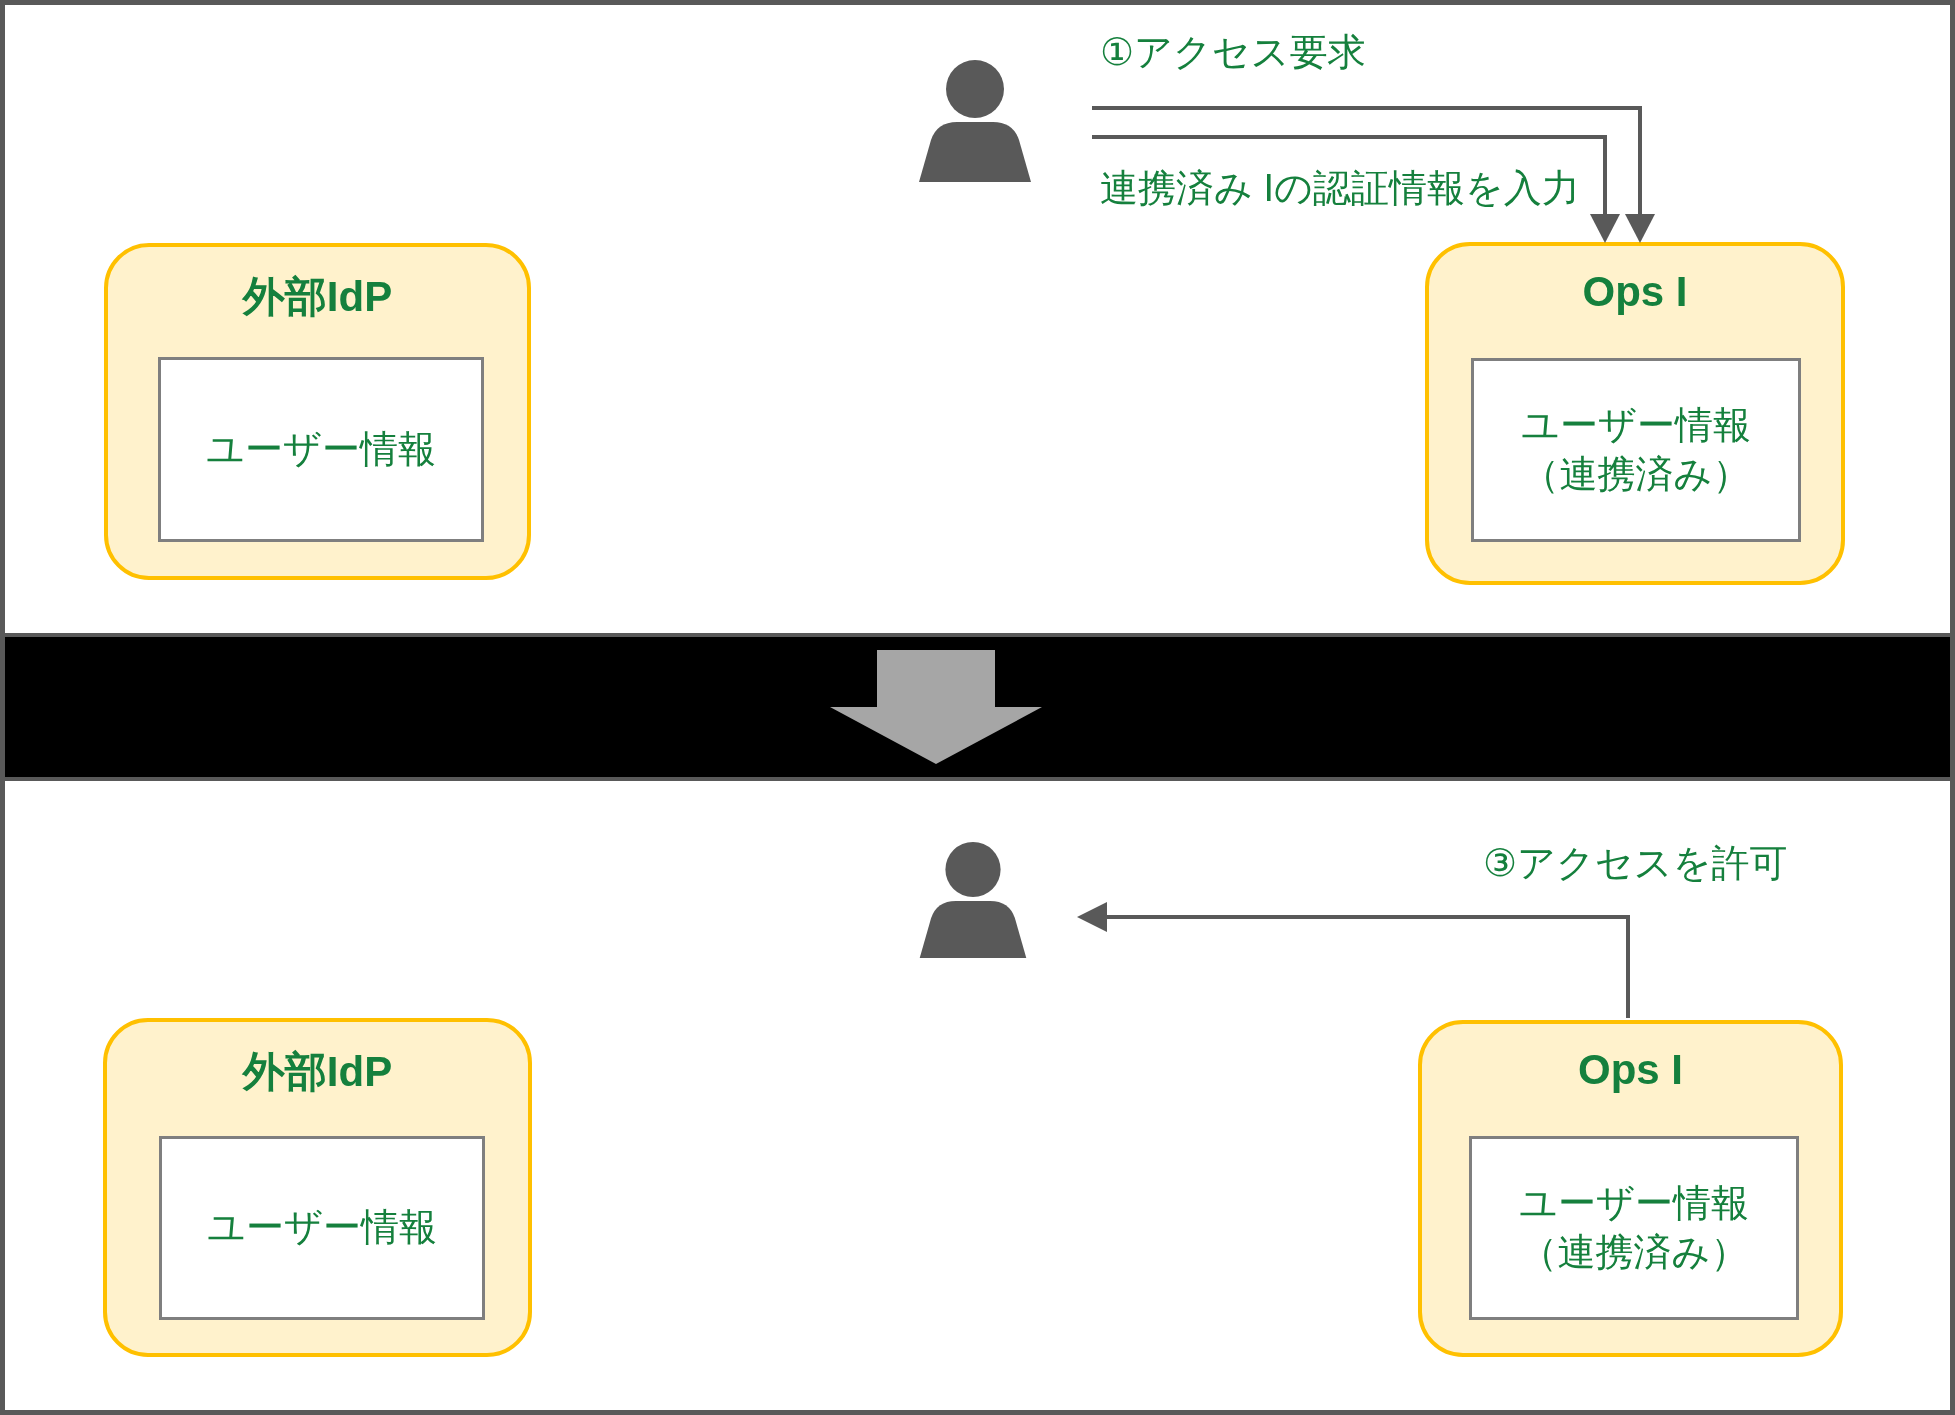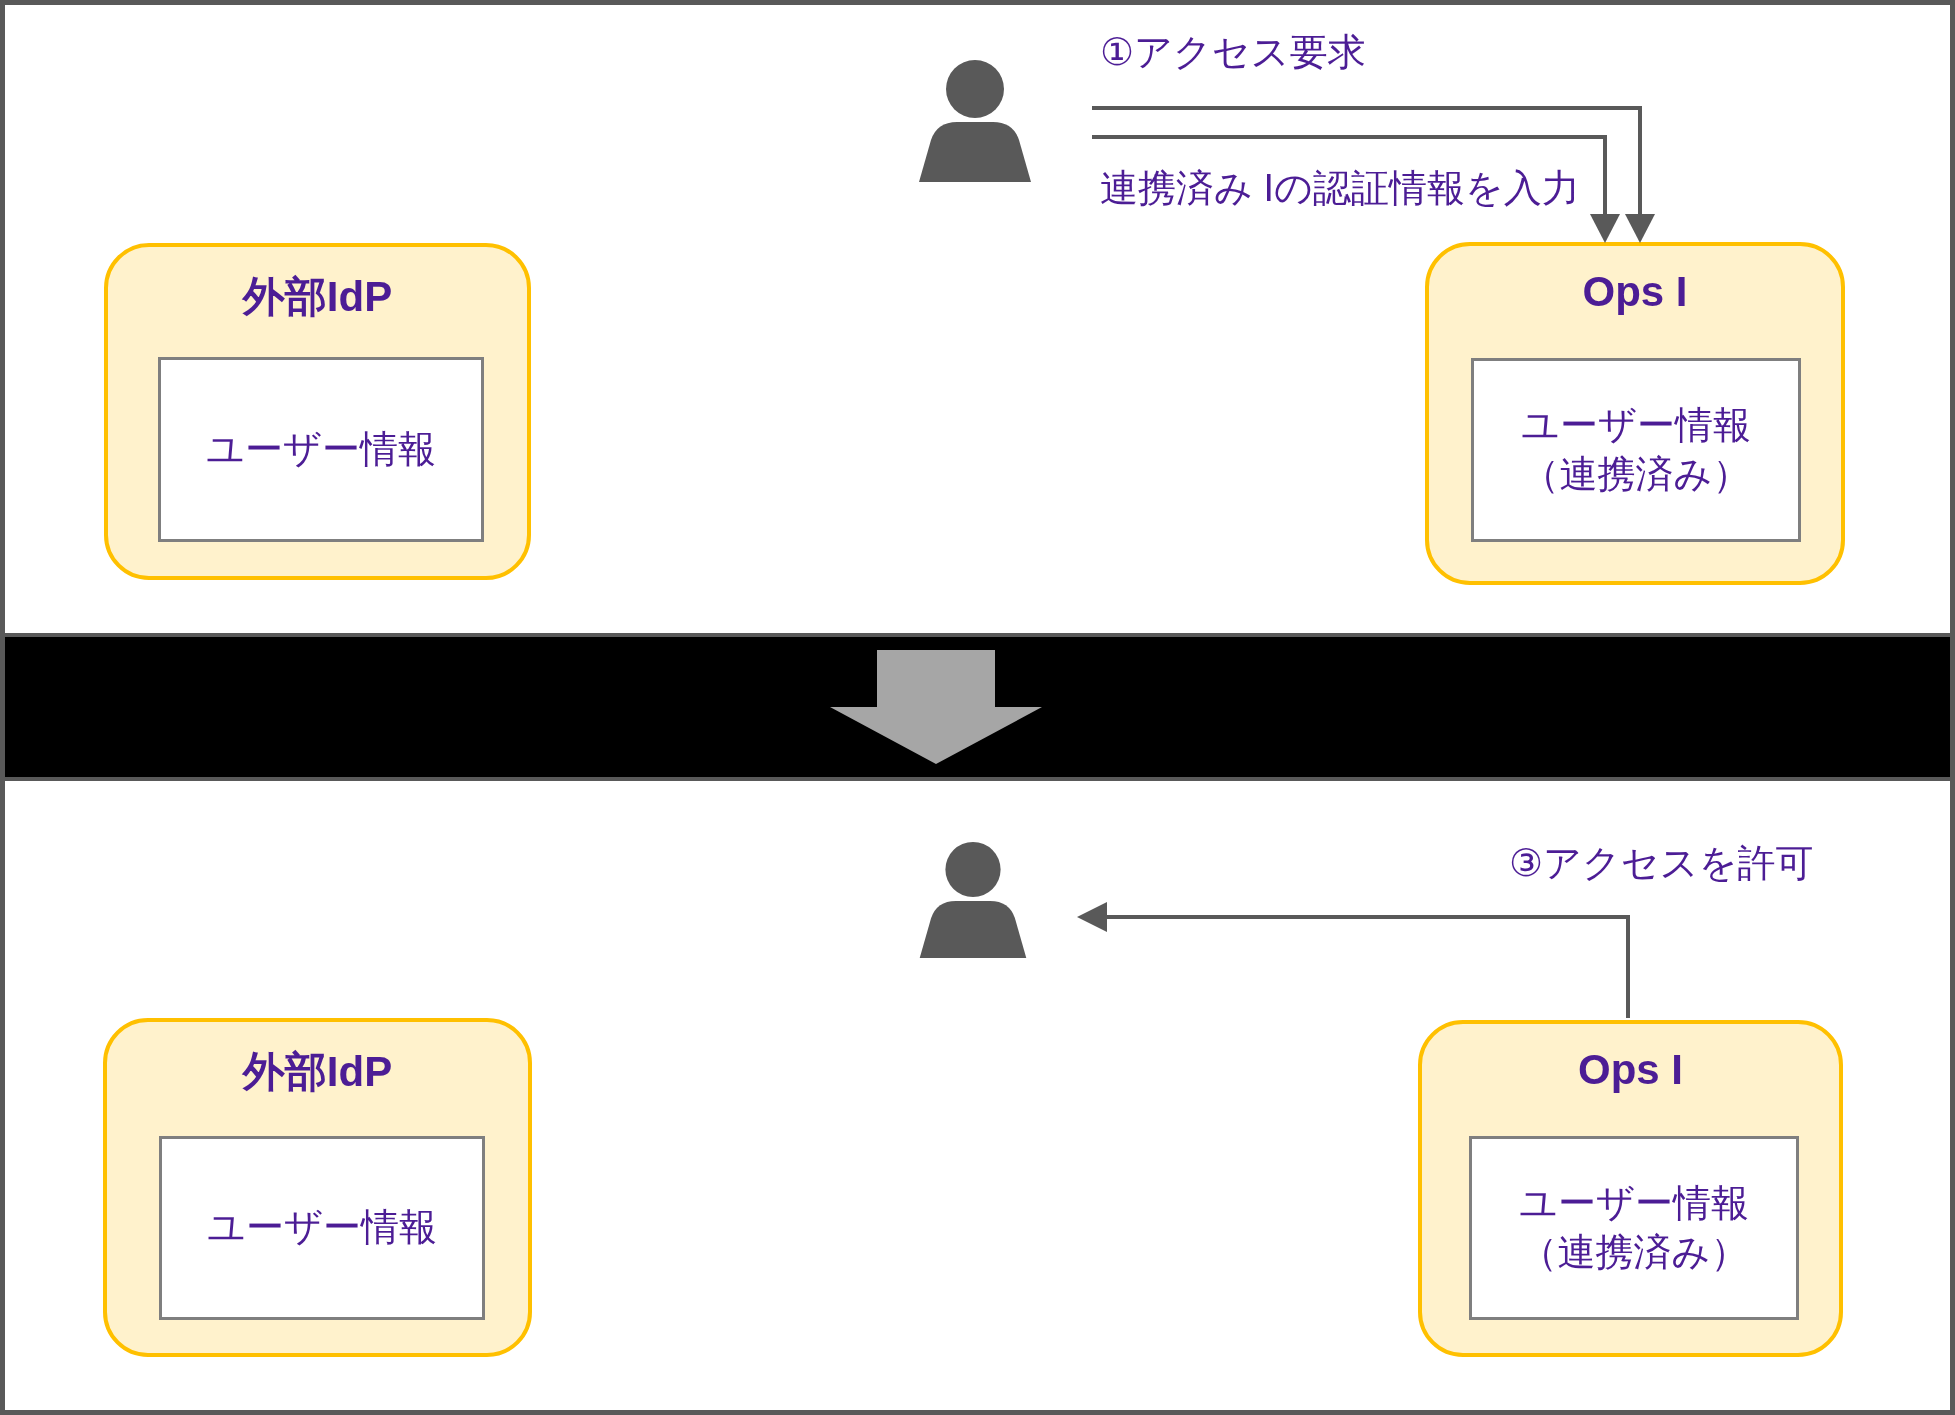--- a/index.html
+++ b/index.html
@@ -1,19 +1,19 @@
 <!DOCTYPE html>
 <html><head>
 <meta charset="utf-8">
 <style>
   html,body{margin:0;padding:0;background:#ffffff;}
   .page{
     position:relative;width:1955px;height:1415px;box-sizing:border-box;
     border:5px solid #595959;background:#ffffff;overflow:hidden;
-    font-family:"Liberation Sans","DejaVu Sans",sans-serif;color:#4c1d95;
+    font-family:"Liberation Sans","DejaVu Sans",sans-serif;color:#15803d;
   }
   .label{position:absolute;font-size:38px;line-height:1.1;white-space:nowrap;z-index:7;}
   .ybox{
     position:absolute;background:#FFF2CC;border:4px solid #FFC000;
     border-radius:45px;box-sizing:border-box;z-index:3;
   }
   .ybox-title{position:absolute;top:22px;left:0;right:0;text-align:center;
     font-weight:bold;font-size:42px;}
   .wbox{
     position:absolute;background:#ffffff;border:3px solid #7F7F7F;box-sizing:border-box;
@@ -65,21 +65,21 @@
     <path d="M52 0 H170 V57 H217 L111 114 L5 57 H52 Z" fill="#A6A6A6"></path>
   </svg>
 
   <section>
 
     <svg class="abs" style="left:906px;top:835px;" width="124" height="118" viewBox="0 0 130 124">
       <circle cx="65" cy="31" r="29" fill="#595959"></circle>
       <path d="M 9 124 L 21 82 Q 27 64 47 64 L 83 64 Q 103 64 109 82 L 121 124 Z" fill="#595959"></path>
     </svg>
 
-    <div class="label" style="left:1478px;top:838px;margin-left:26px;">③アクセスを許可</div>
+    <div class="label" style="left:1478px;top:838px;">③アクセスを許可</div>
 
     <div class="ybox" style="left:98px;top:1013px;width:429px;height:339px;">
       <div class="ybox-title">外部IdP</div>
       <div class="wbox" style="left:52px;top:114px;width:326px;height:184px;">
         <span>ユーザー情報</span>
       </div>
     </div>
 
     <div class="ybox" style="left:1413px;top:1015px;width:425px;height:337px;">
       <div class="ybox-title">Ops I</div>

